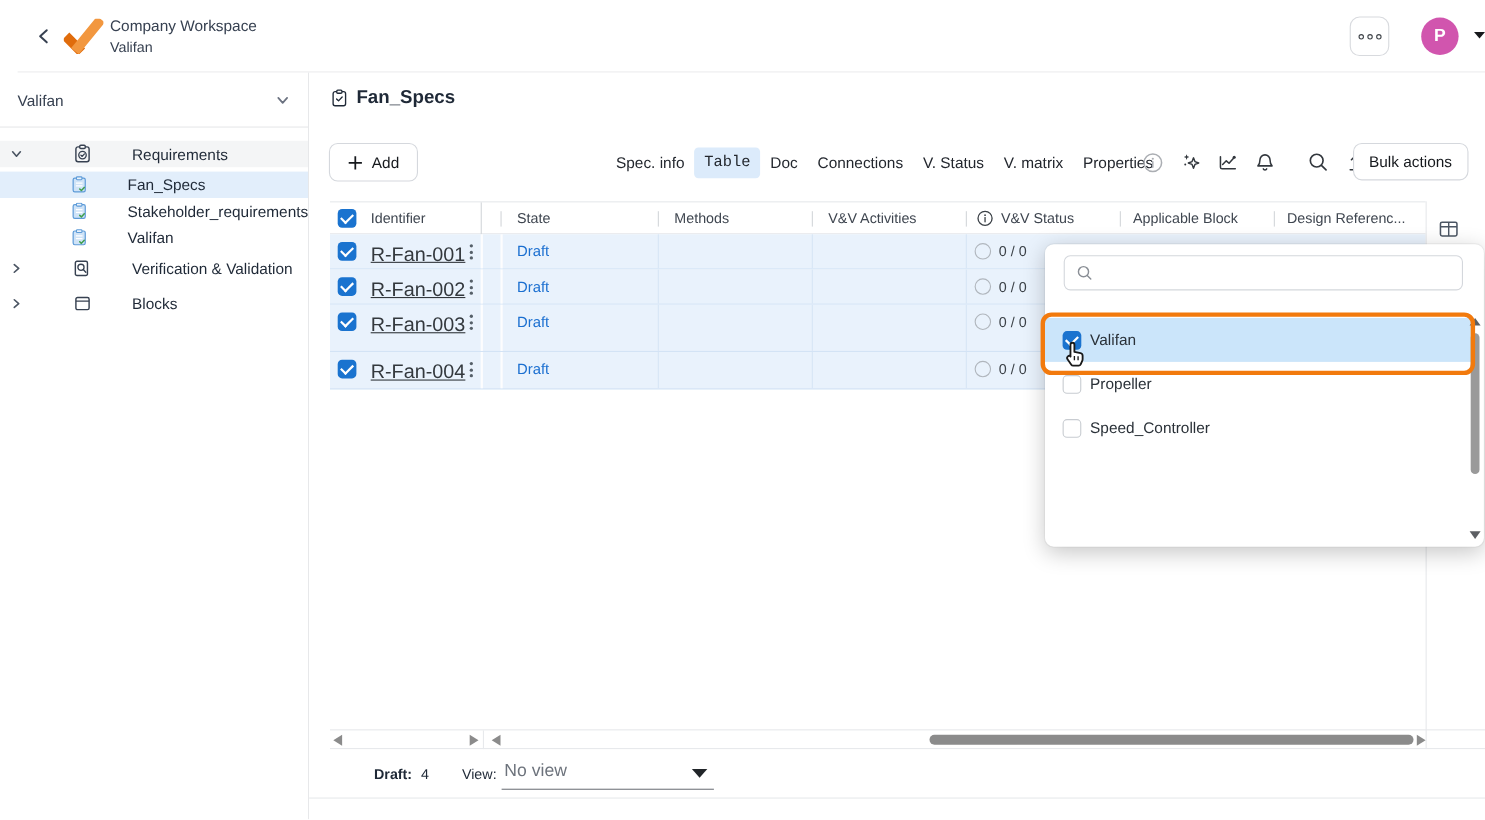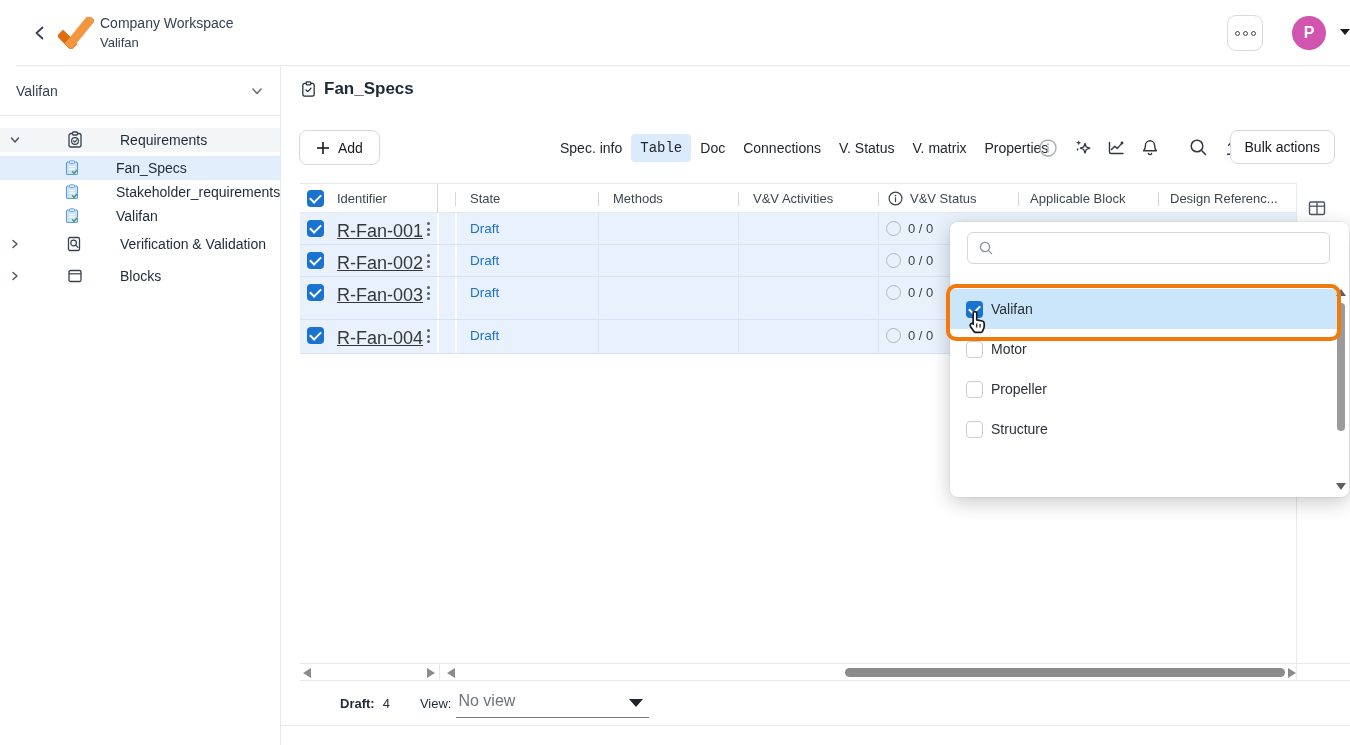--- a/index.html
+++ b/index.html
@@ -443,29 +443,25 @@
         </svg>
       <input type="text" placeholder="" style="">
     </div>
     <div class="dd-list">
       <div class="dd-item hl">
         <span class="ddcb checked"></span>
         <span>Valifan</span>
       </div>
       <div class="dd-item">
         <span class="ddcb un"></span>
-        <span>Motor</span>
+        <span>Propeller</span>
       </div>
       <div class="dd-item">
         <span class="ddcb un"></span>
-        <span>Propeller</span>
-      </div>
-      <div class="dd-item">
-        <span class="ddcb un"></span>
-        <span>Structure</span>
+        <span>Speed_Controller</span>
       </div>
     </div>
     <div class="dd-scroll">
       <span class="dd-up"></span>
       <span class="dd-thumb"></span>
       <span class="dd-down"></span>
     </div>
   </div>
 
   <div class="anno-rect"></div>

